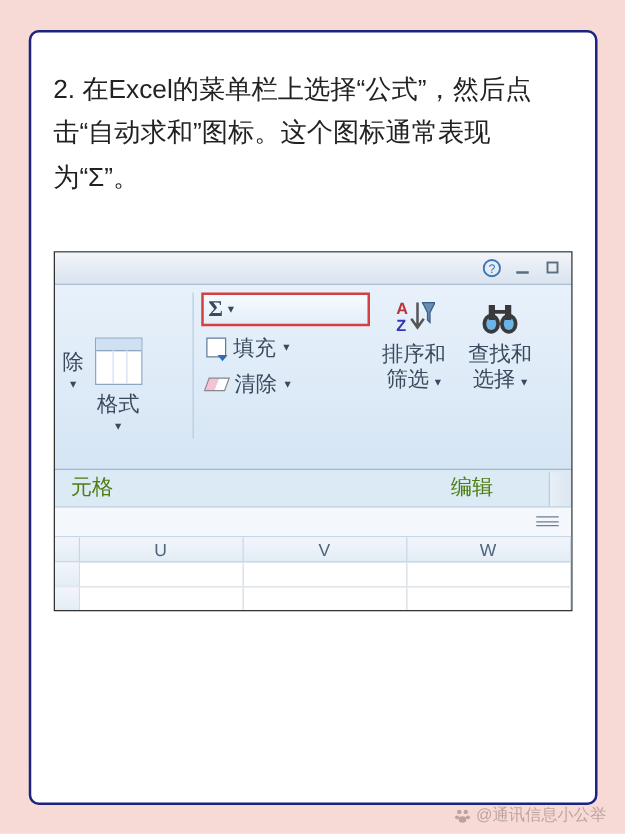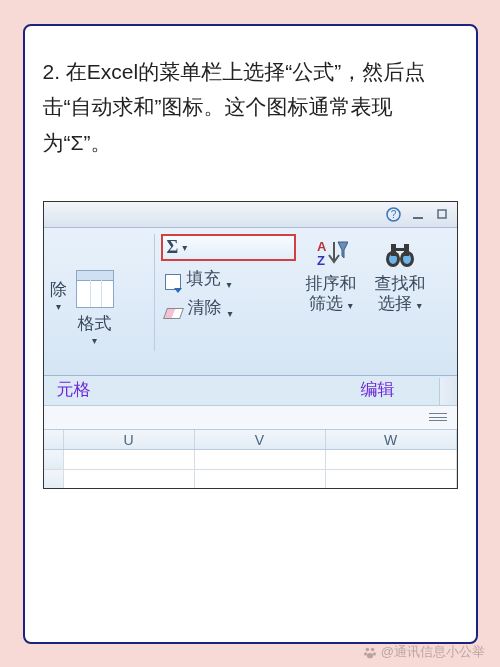--- a/index.html
+++ b/index.html
@@ -121,21 +121,21 @@
     }
     .autosum-row {
       border:2px solid #d34040;
       padding:1px 4px;
       display:flex;
       align-items:center;
       gap:4px;
       background:linear-gradient(#f6fbff,#e3eef9);
     }
     .sigma { font-family:serif; font-size:18px; font-weight:bold; }
-    .mid-row { display:flex; align-items:flex-end; gap:6px; padding-left:4px; }
+    .mid-row { display:flex; align-items:center; gap:6px; padding-left:4px; }
     .fill-icon {
       width:16px;height:16px;
       border:1px solid #5a7da0;
       background:#fff;
       position:relative;
     }
     .fill-icon::after {
       content:"";
       position:absolute;
       bottom:-4px;right:-2px;
@@ -164,21 +164,21 @@
       text-align:center;
       line-height:1.2;
     }
     .big-btn .icon-slot { height:40px; display:flex; align-items:center; justify-content:center; }
     .section-labels {
       position:absolute;
       top:176px;
       left:0; right:0;
       display:flex;
       font-size:17px;
-      color:#6d28d9;
+      color:#4d7c0f;
     }
     .section-labels div:first-child { width:60px; text-align:center; }
     .section-labels div:nth-child(2) { width:195px; }
     .section-labels div:last-child { flex:1; text-align:center; }
     .formula-bar {
       position:absolute;
       top:203px; left:0; right:0;
       height:25px;
       background:#f4f7fb;
       border-top:1px solid #b8cde0;

